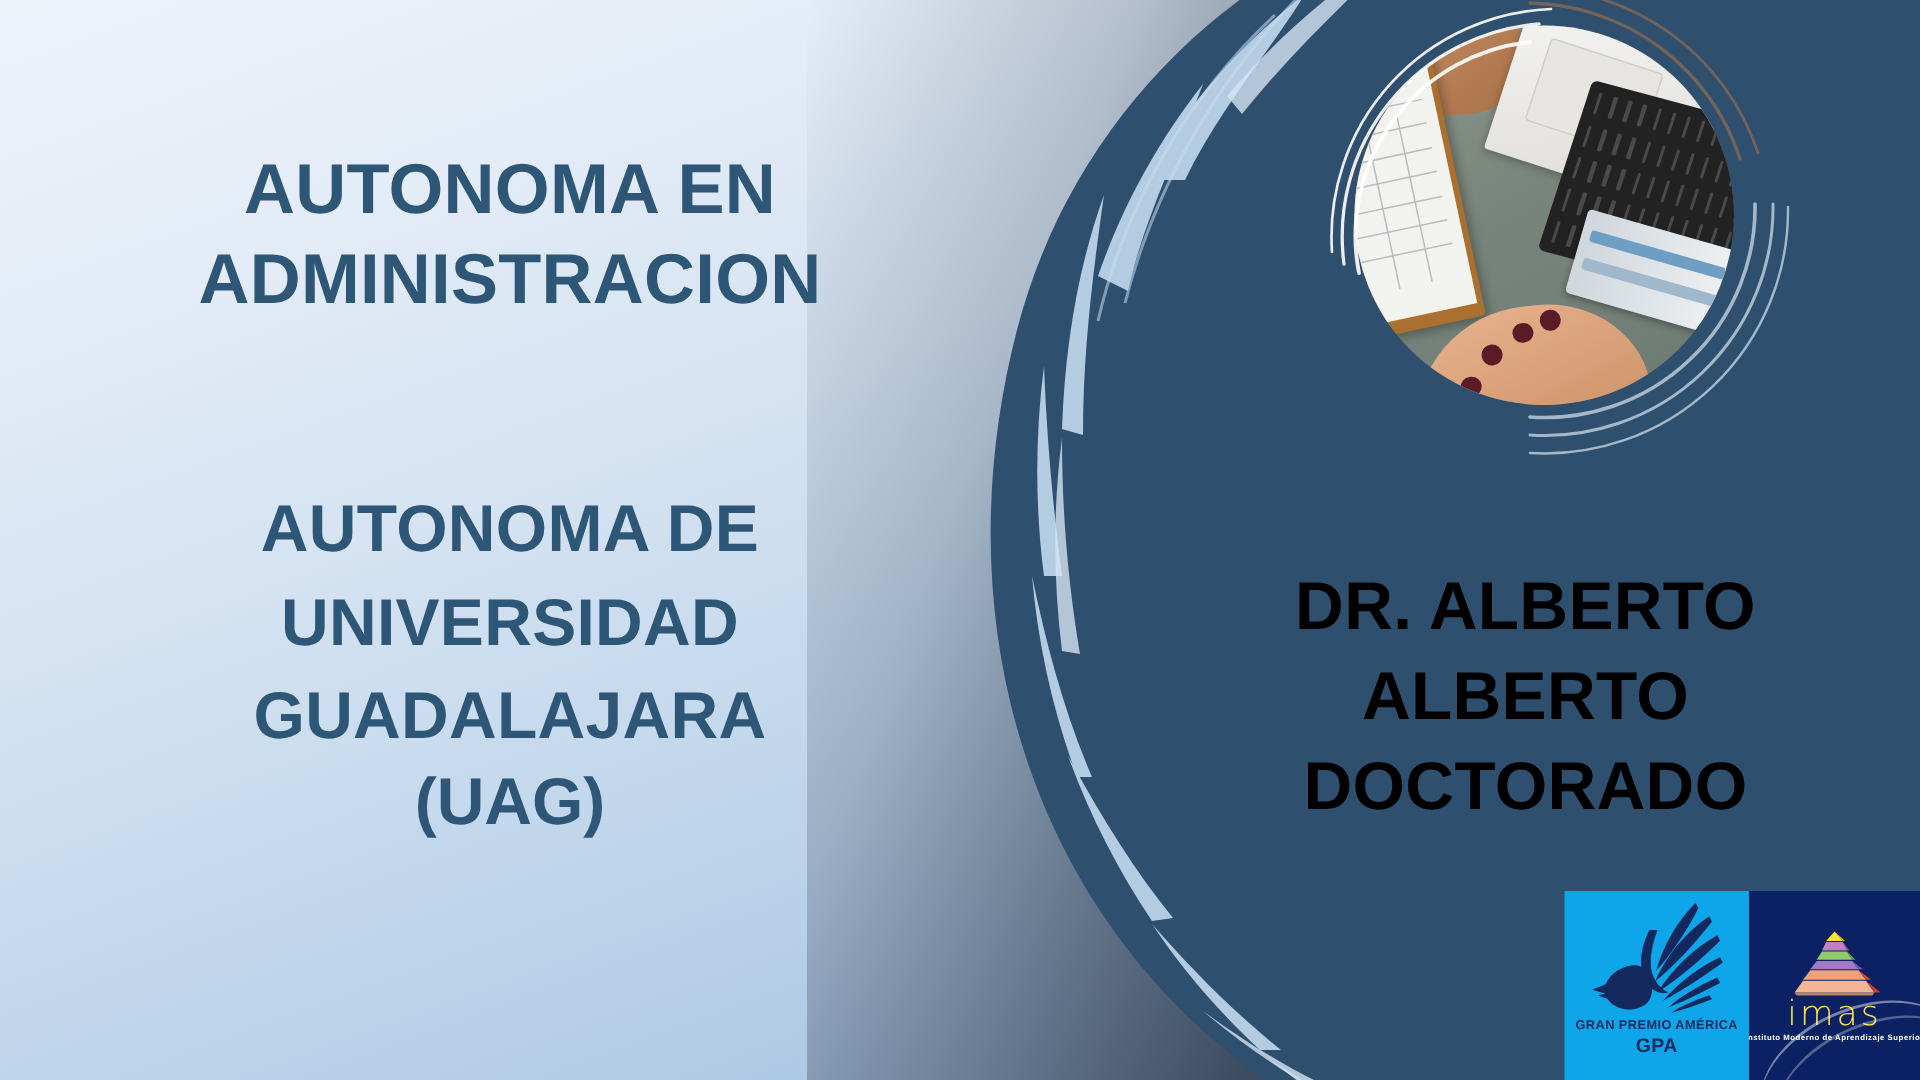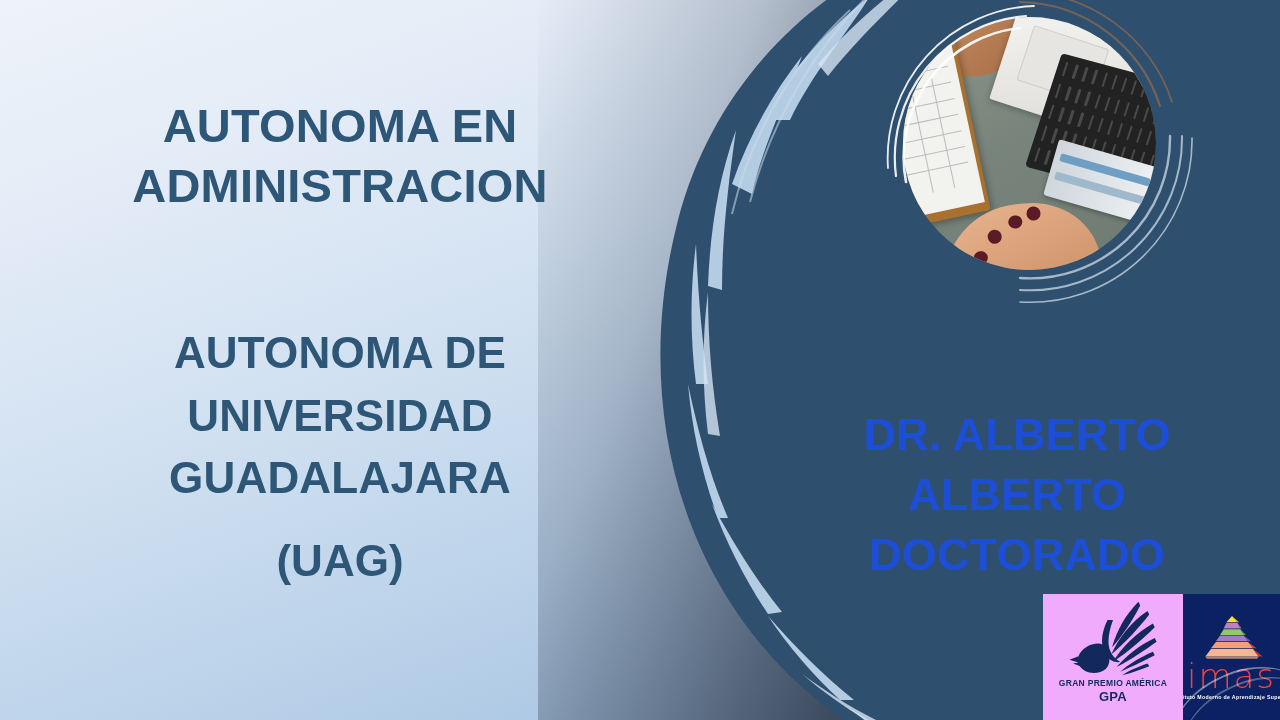--- a/index.html
+++ b/index.html
@@ -205,53 +205,51 @@
     letter-spacing: 0.2px;
   }
   .univ-block {
     margin-top: 106px;
     font-size: 44px;
     font-weight: bold;
     line-height: 1.42;
     letter-spacing: 0.2px;
   }
   .univ-acronym {
-    margin-top: 26px;
     font-size: 44px;
     font-weight: bold;
   }
 
   
   .presenter {
     position: absolute;
     left: 782px;
     top: 374px;
     width: 470px;
     text-align: center;
-    color: #1d4ed8;
+    color: #000000;
     font-size: 45px;
     font-weight: bold;
     line-height: 1.33;
     letter-spacing: 0.2px;
-    margin-top: 31px;
   }
 
   
   .logo-bar {
     position: absolute;
     left: 1043px;
     top: 594px;
     width: 237px;
     height: 126px;
     display: flex;
   }
   .logo-gpa {
-    width: 140px;
+    width: 123px;
     height: 100%;
-    background: #f0abfc;
+    background: #0ea5e9;
     position: relative;
     display: flex;
     flex-direction: column;
     align-items: center;
     justify-content: flex-start;
     padding-top: 6px;
   }
   .logo-gpa .mark { width: 92px; height: 78px; }
   .logo-gpa .mark svg { width: 100%; height: 100%; display: block; }
   .logo-gpa .cap {
@@ -271,22 +269,22 @@
     position: relative;
     display: flex;
     flex-direction: column;
     align-items: center;
     justify-content: center;
     overflow: hidden;
   }
   .logo-imas .pyramid { width: 84px; height: 46px; margin-bottom: 1px; }
   .logo-imas .pyramid svg { width: 100%; height: 100%; display: block; }
   .logo-imas .word {
-    color: #ef4444;
-    font-size: 34px;
+    color: #fde047;
+    font-size: 23px;
     line-height: 0.9;
     letter-spacing: 2px;
     font-weight: 300;
     font-family: "DejaVu Sans", sans-serif;
   }
   .logo-imas .tag {
     color: #ffffff;
     font-size: 5.2px;
     font-weight: bold;
     letter-spacing: 0.35px;

